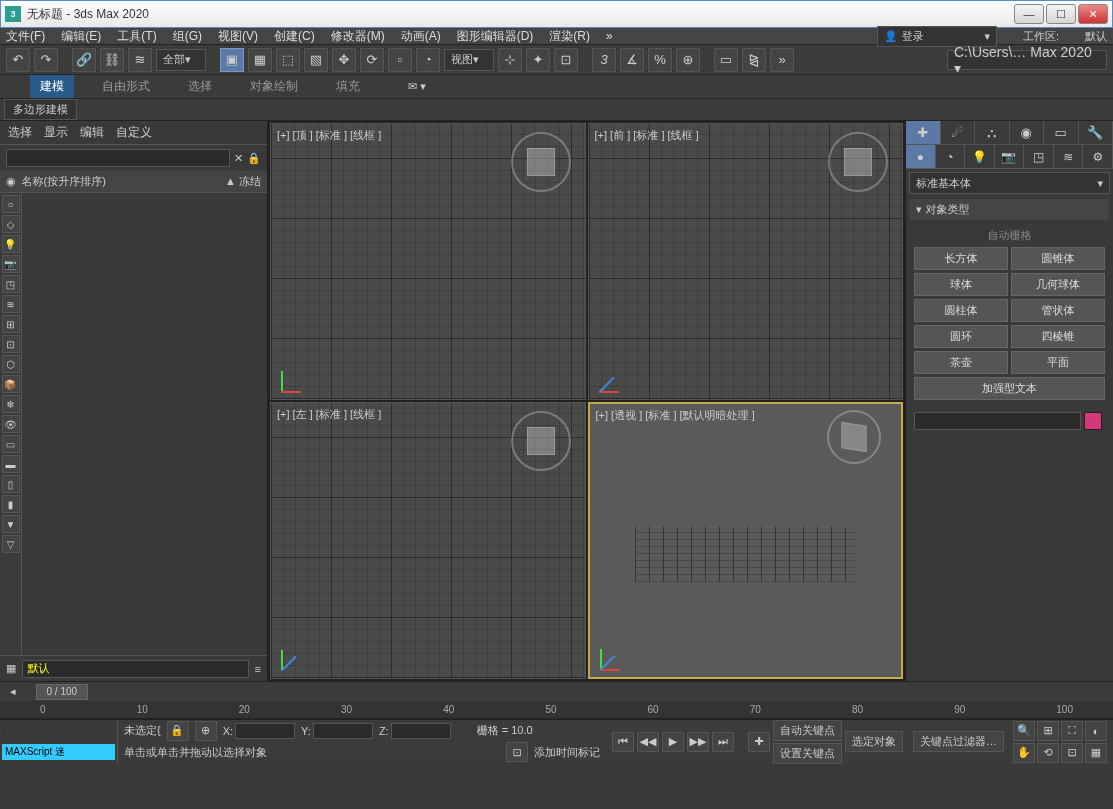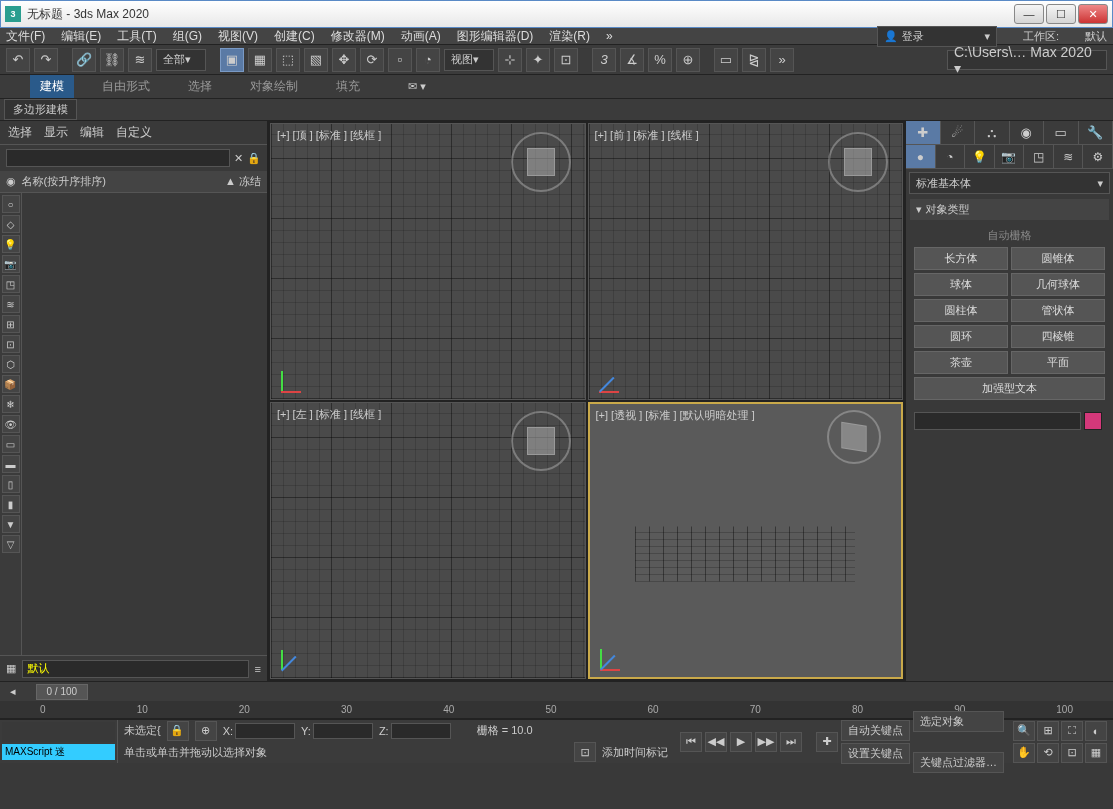--- a/index.html
+++ b/index.html
@@ -394,21 +394,21 @@
     <div class="sbtn2">◀◀</div>
     <div class="sbtn2">▶</div>
     <div class="sbtn2">▶▶</div>
     <div class="sbtn2">⏭</div>
     <div style="width:8px"></div>
     <div class="sbtn2">✚</div>
     <div style="display:flex;flex-direction:column;gap:2px">
       <div class="keybtn">自动关键点</div>
       <div class="keybtn">设置关键点</div>
     </div>
-    <div style="display:flex;flex-direction:column;gap:20px">
+    <div style="display:flex;flex-direction:row;gap:10px">
       <div class="keybtn">选定对象</div>
       <div class="keybtn">关键点过滤器…</div>
     </div>
     <div class="navgrid">
       <div>🔍</div>
       <div>⊞</div>
       <div>⛶</div>
       <div>◐</div>
       <div>✋</div>
       <div>⟲</div>

